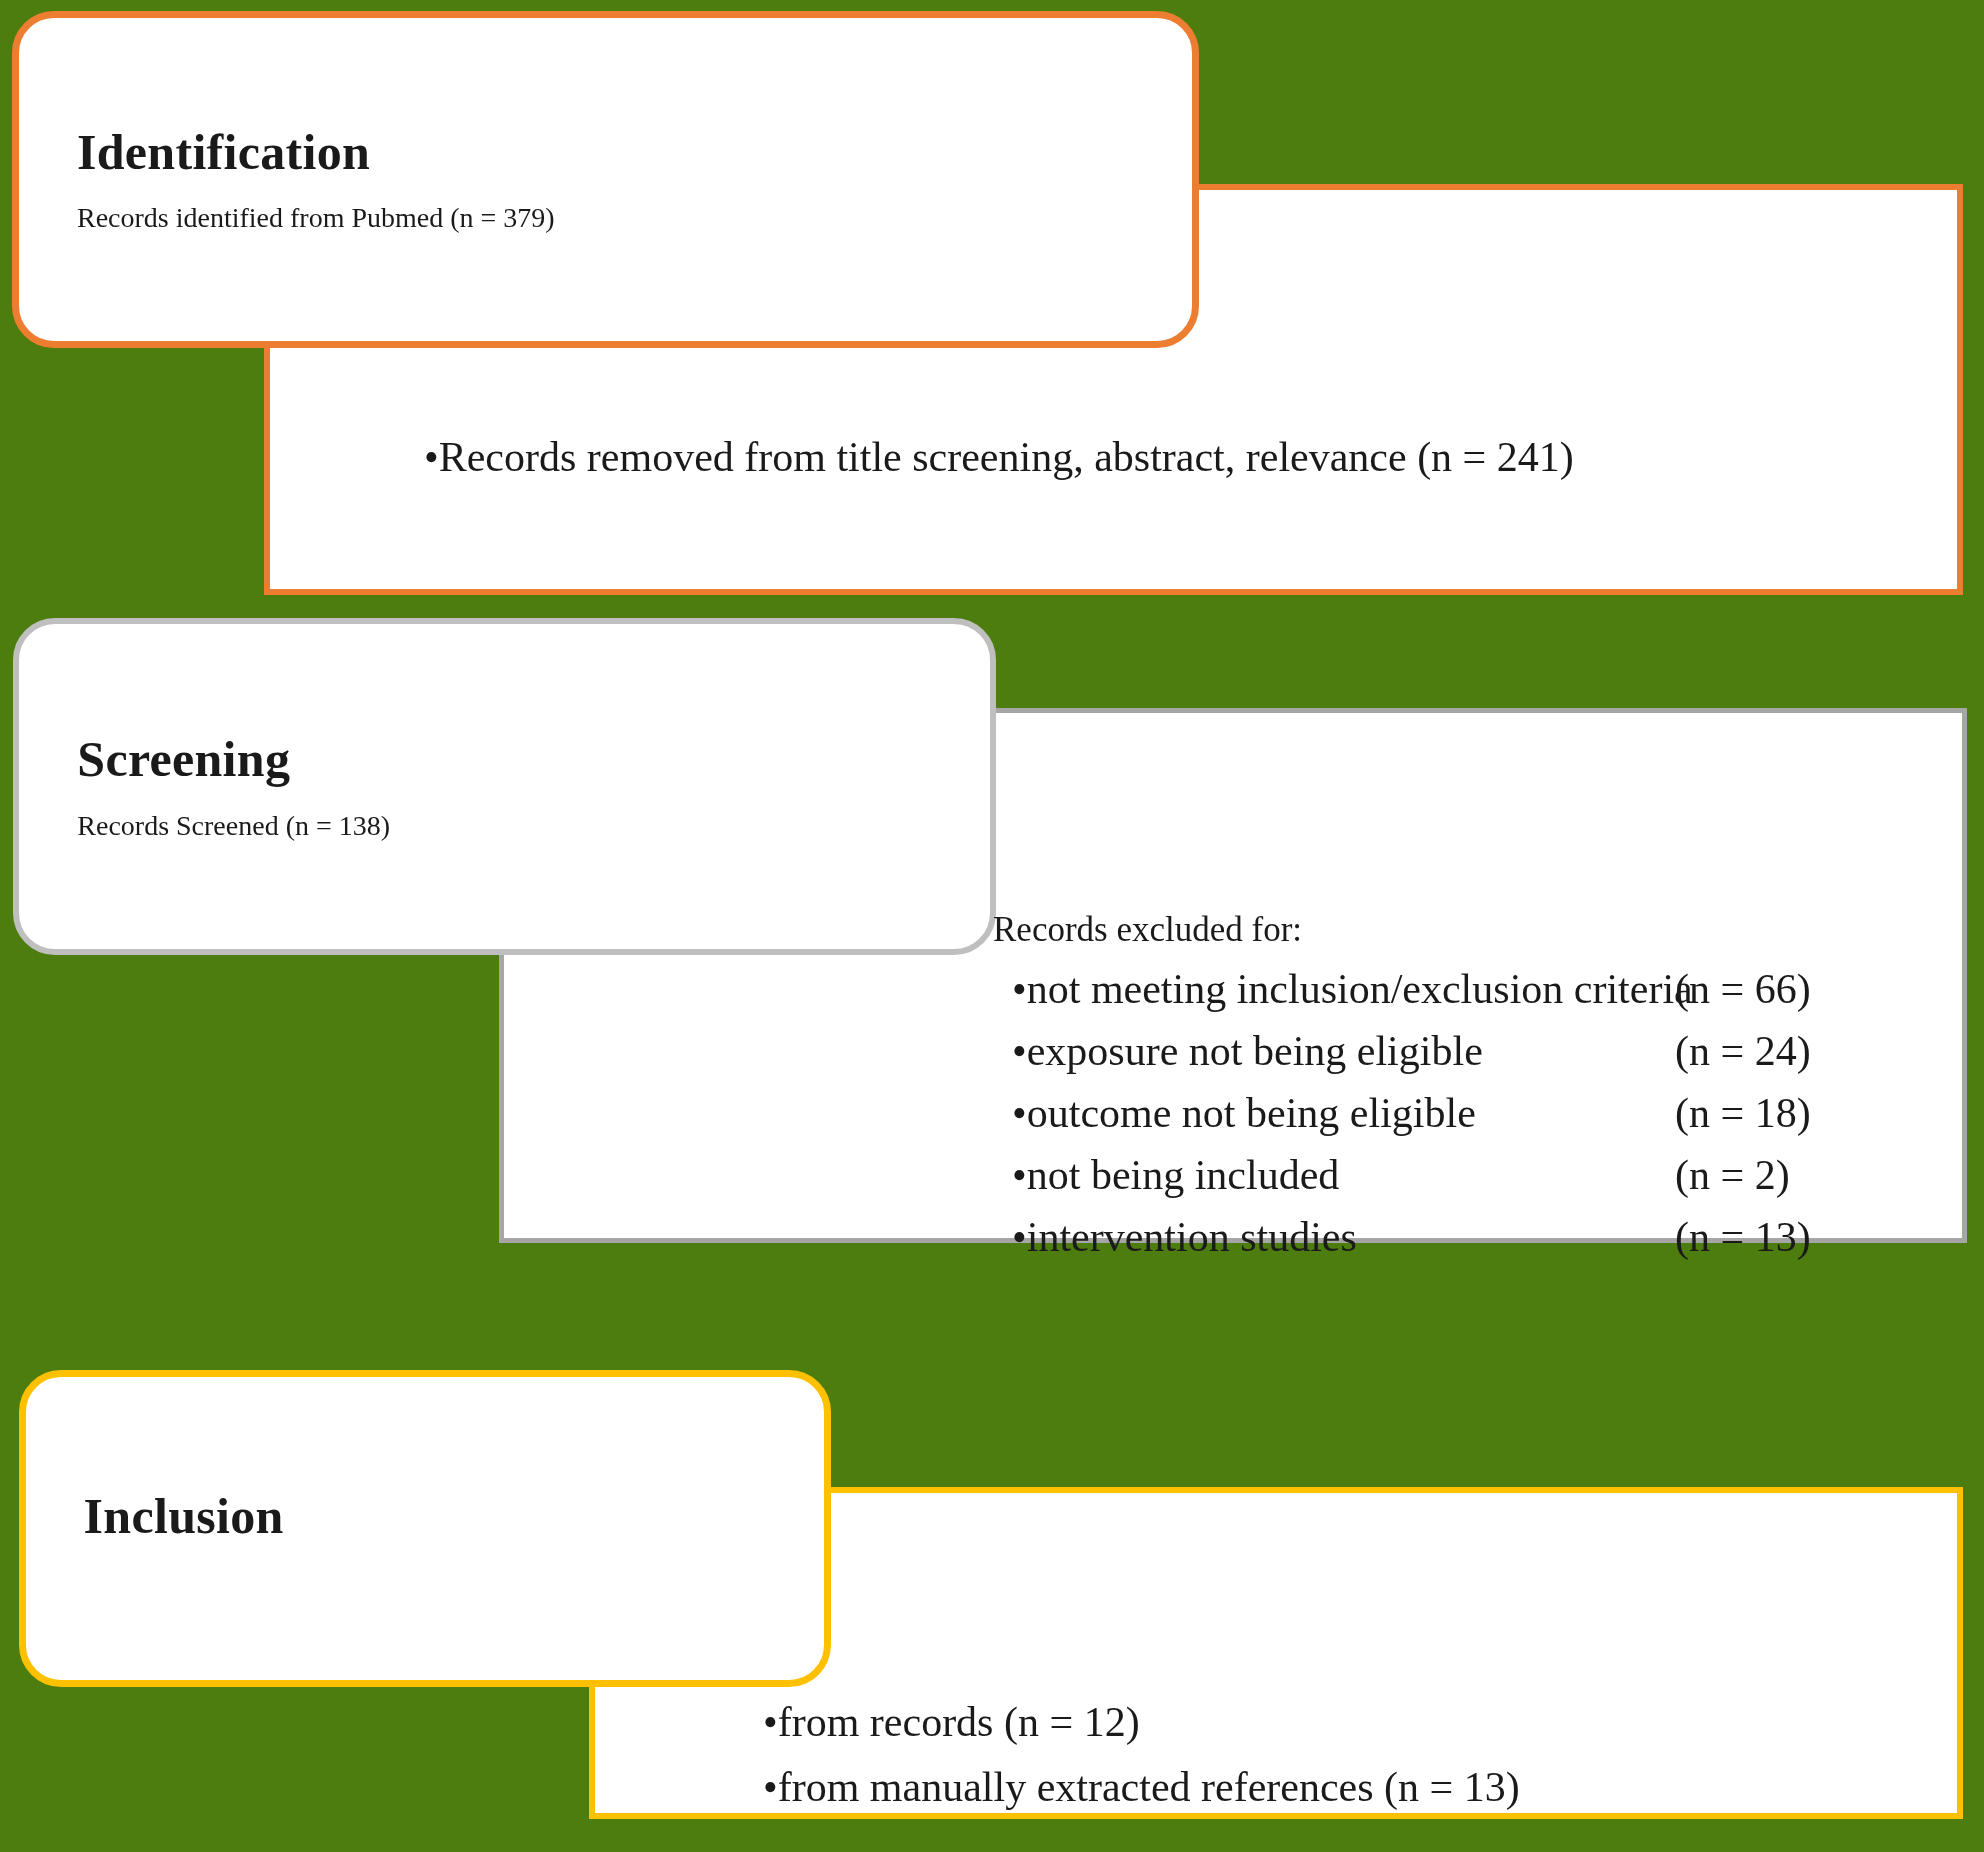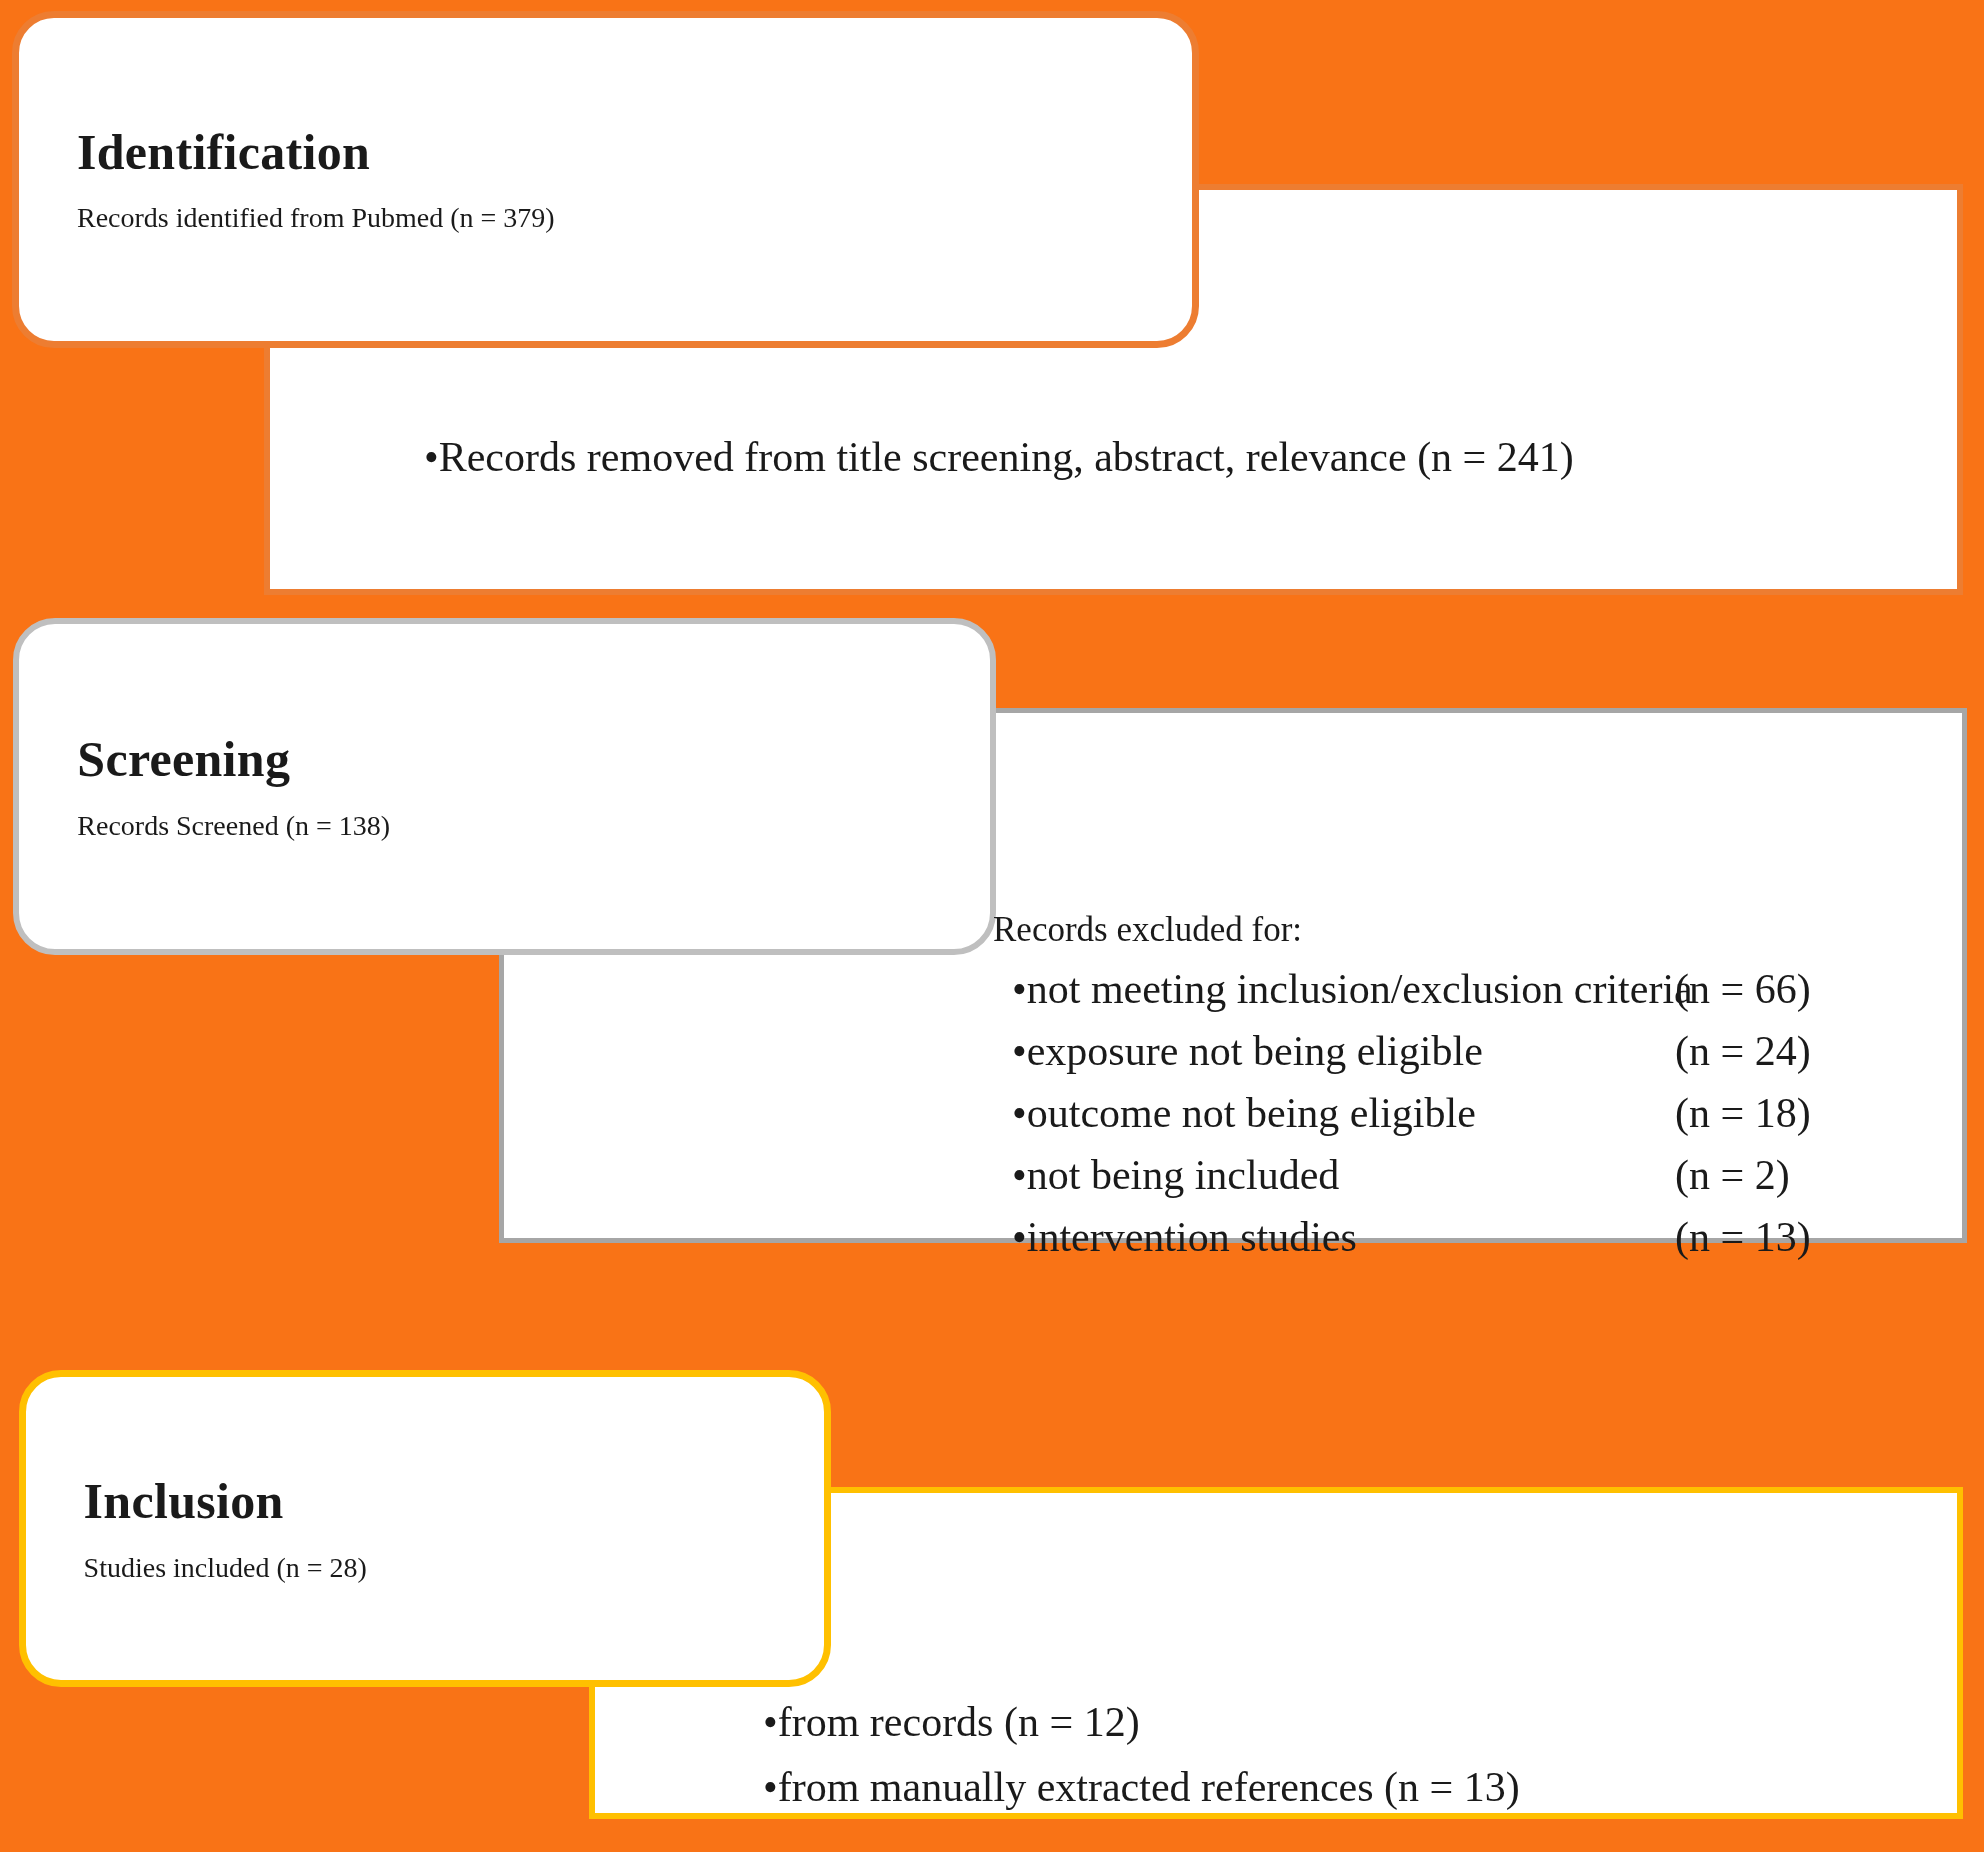--- a/index.html
+++ b/index.html
@@ -9,21 +9,21 @@
   }
   body {
     font-family: "Liberation Serif", "DejaVu Serif", serif;
     color: #1a1a1a;
   }
 
   #canvas {
     position: relative;
     width: 1985px;
     height: 1852px;
-    background: #f97316;
+    background: #4d7c0f;
     overflow: hidden;
   }
 
   
   .rounded-box {
     position: absolute;
     background: #ffffff;
     border-style: solid;
     border-radius: 42px;
     box-sizing: border-box;
@@ -231,21 +231,20 @@
       <span class="excluded-reason"><span class="bullet">•</span><span>intervention studies</span></span>
       <span class="excluded-n">(n = 13)</span>
     </div>
   </div>
 
   <div class="plain-rect" id="sources-rect"></div>
 
   <div class="rounded-box" id="inclusion-box">
     <div class="stage-inner">
       <div class="stage-title">Inclusion</div>
-      <div class="stage-count">Studies included  (n = 28)</div>
     </div>
   </div>
 
   <div id="sources-block">
     <div class="source-row"><span class="bullet">•</span><span>from records  (n = 12)</span></div>
     <div class="source-row"><span class="bullet">•</span><span>from manually extracted references (n = 13)</span></div>
   </div>
 
 </div>
 

